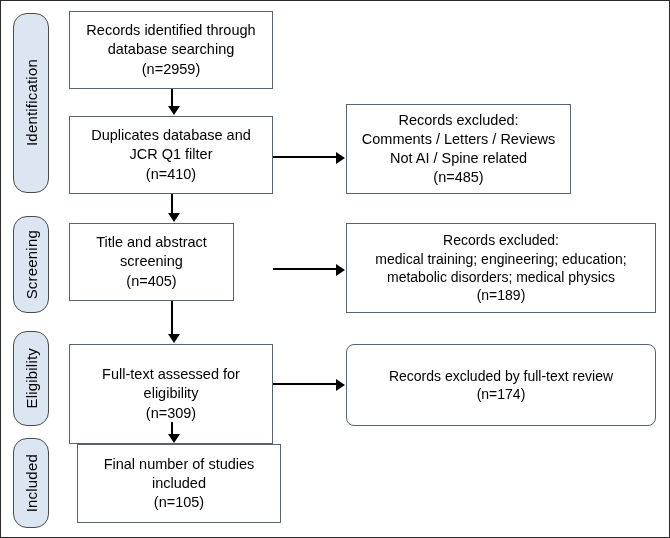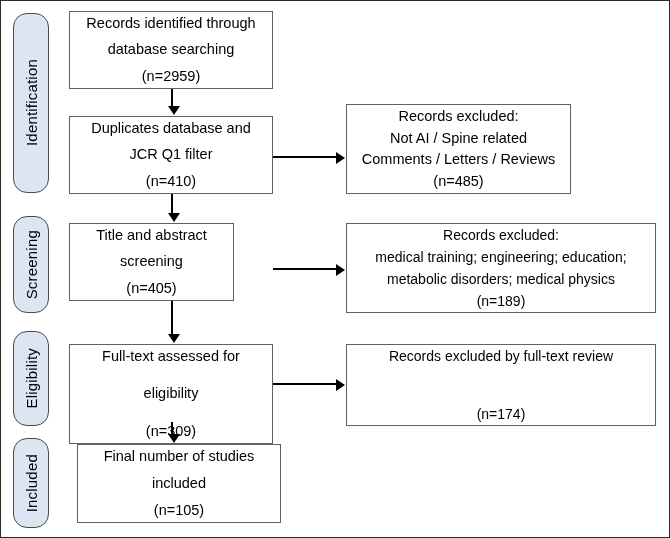--- a/index.html
+++ b/index.html
@@ -41,21 +41,21 @@
 
   
   .flow-box {
     position: absolute;
     background: #ffffff;
     border: 1px solid #59636e;
     box-sizing: border-box;
     display: flex;
     flex-direction: column;
     align-items: center;
-    justify-content: space-between;
+    justify-content: center;
     text-align: center;
     padding: 2px 6px;
   }
   .flow-box .line {
     font-size: 14.5px;
     color: #000000;
     line-height: 1.32;
     white-space: nowrap;
   }
   .flow-box.wide .line {
@@ -142,33 +142,33 @@
   </div>
 
   <div class="flow-box" style="left:76px; top:443px; width:204px; height:79px;">
     <span class="line">Final number of studies</span>
     <span class="line">included</span>
     <span class="line">(n=105)</span>
   </div>
 
   <div class="flow-box" style="left:345px; top:103px; width:225px; height:90px;">
     <span class="line">Records excluded:</span>
+    <span class="line">Comments / Letters / Reviews</span>
     <span class="line">Not AI / Spine related</span>
-    <span class="line">Comments / Letters / Reviews</span>
     <span class="line">(n=485)</span>
   </div>
 
   <div class="flow-box wide" style="left:345px; top:222px; width:310px; height:90px;">
     <span class="line">Records excluded:</span>
     <span class="line">medical training; engineering; education;</span>
     <span class="line">metabolic disorders; medical physics</span>
     <span class="line">(n=189)</span>
   </div>
 
-  <div class="flow-box wide" style="left:345px; top:343px; width:310px; height:82px;">
+  <div class="flow-box wide" style="left:345px; top:343px; width:310px; height:82px;border-radius:8px;">
     <span class="line">Records excluded by full-text review</span>
     <span class="line">(n=174)</span>
   </div>
 
   <div class="v-arrow" style="left:170px; top:88px;  height:18px;"></div>
   <div class="v-arrow" style="left:170px; top:193px; height:20px;"></div>
   <div class="v-arrow" style="left:170px; top:300px; height:34px;"></div>
   <div class="v-arrow" style="left:170px; top:421px; height:13px;"></div>
 
   <div class="h-arrow" style="left:272px; top:155px; width:64px;"></div>

